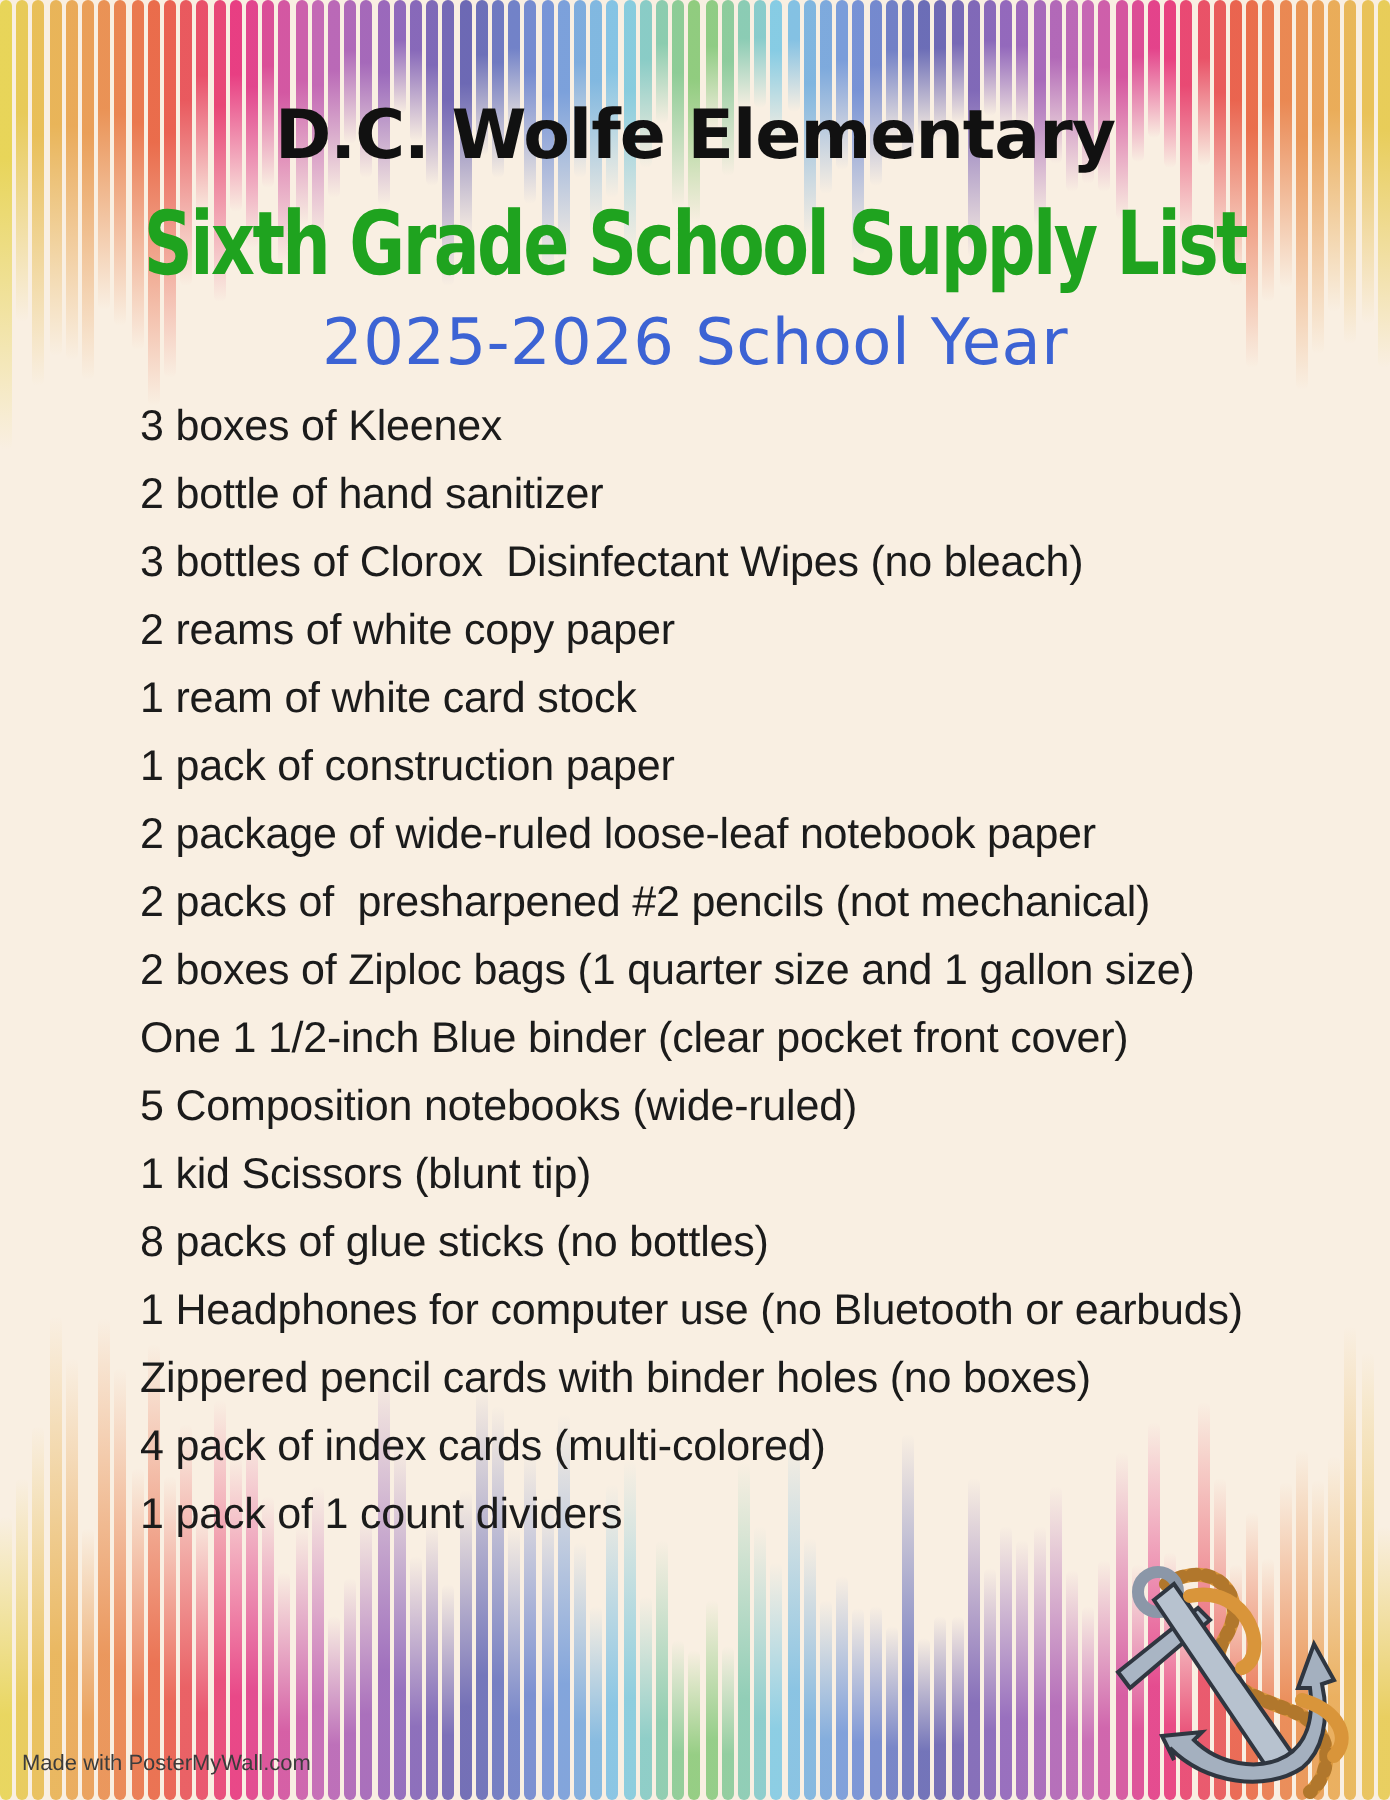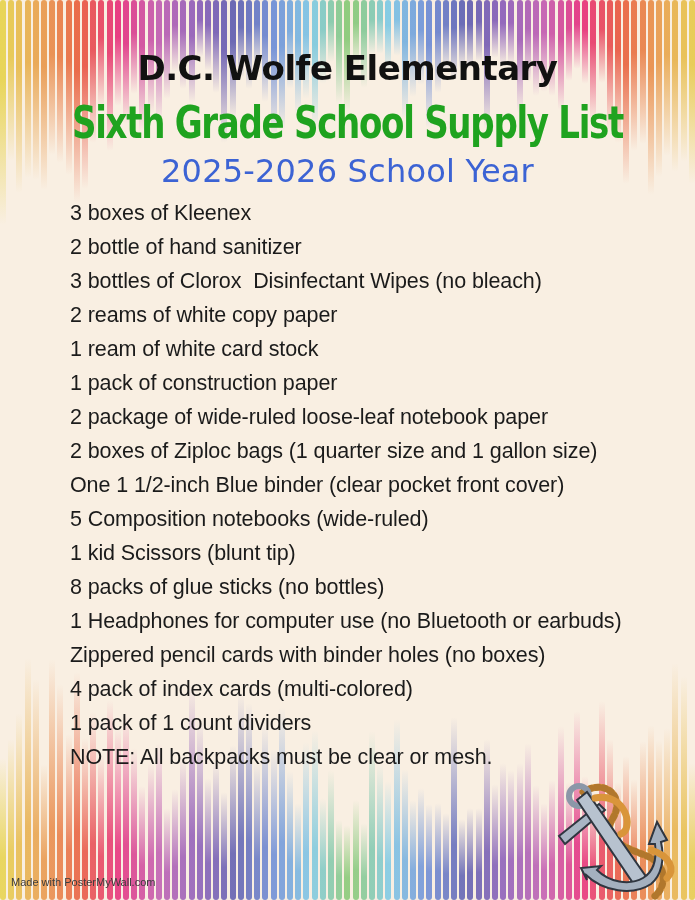--- a/index.html
+++ b/index.html
@@ -230,30 +230,30 @@
   <div class="year">2025-2026 School Year</div>
 
   <ul class="list">
     <li>3 boxes of Kleenex</li>
     <li>2 bottle of hand sanitizer</li>
     <li>3 bottles of Clorox  Disinfectant Wipes (no bleach)</li>
     <li>2 reams of white copy paper</li>
     <li>1 ream of white card stock</li>
     <li>1 pack of construction paper</li>
     <li>2 package of wide-ruled loose-leaf notebook paper</li>
+    <li>2 packs of  presharpened #2 pencils (not mechanical)</li>
     <li>2 boxes of Ziploc bags (1 quarter size and 1 gallon size)</li>
     <li>One 1 1/2-inch Blue binder (clear pocket front cover)</li>
     <li>5 Composition notebooks (wide-ruled)</li>
     <li>1 kid Scissors (blunt tip)</li>
     <li>8 packs of glue sticks (no bottles)</li>
     <li>1 Headphones for computer use (no Bluetooth or earbuds)</li>
     <li>Zippered pencil cards with binder holes (no boxes)</li>
     <li>4 pack of index cards (multi-colored)</li>
     <li>1 pack of 1 count dividers</li>
-    <li>NOTE: All backpacks must be clear or mesh.</li>
   </ul>
 
   <div class="anchor">
     <svg width="140" height="122" viewBox="0 0 140 122">
 
       <path d="M28 14 C52 0 70 20 58 40 C44 62 72 70 92 78 C112 86 112 108 100 118" fill="none" stroke="#d9953a" stroke-width="7" stroke-linecap="round"></path>
       <path d="M28 14 C52 0 70 20 58 40 C44 62 72 70 92 78 C112 86 112 108 100 118" fill="none" stroke="#8a5a1e" stroke-width="7" stroke-dasharray="2 5" stroke-linecap="round" opacity="0.5"></path>
 
       <circle cx="24" cy="18" r="10" fill="none" stroke="#8b97a8" stroke-width="6"></circle>
 

